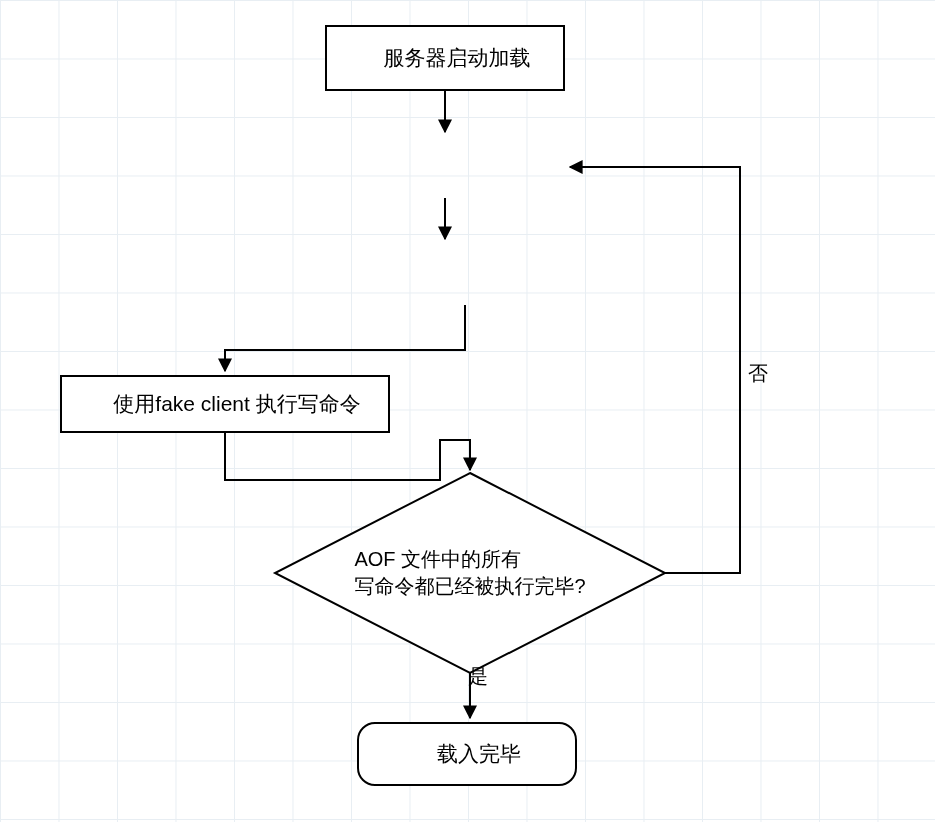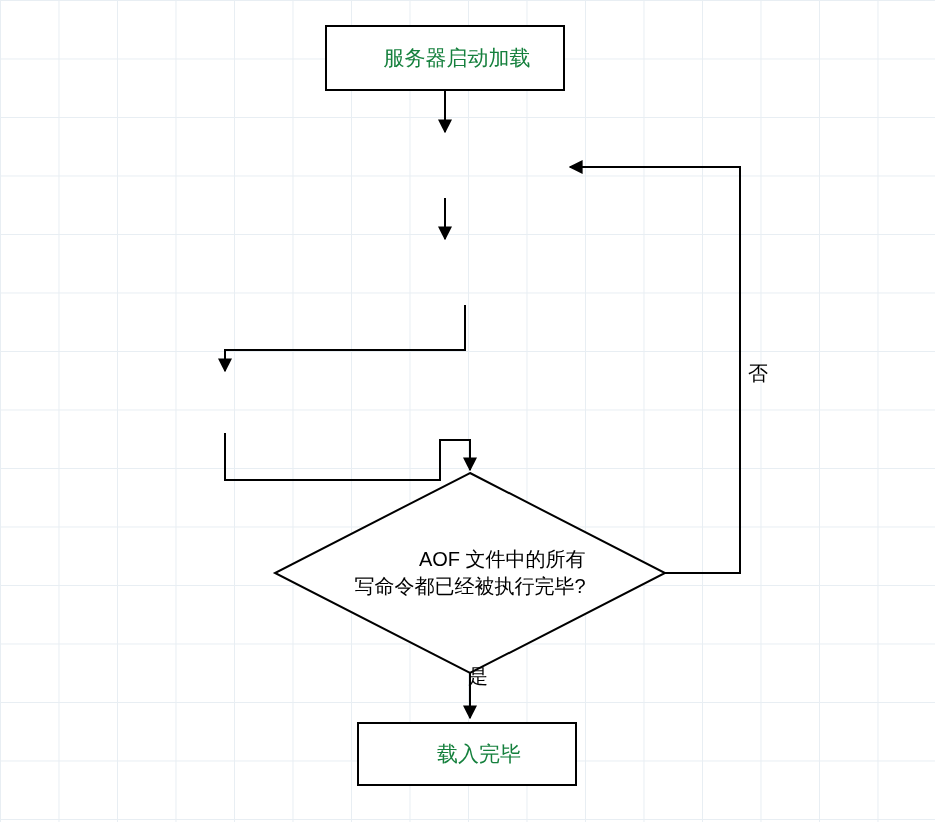--- a/index.html
+++ b/index.html
@@ -22,21 +22,21 @@
   }
   .node {
     position: absolute;
     box-sizing: border-box;
     background: #ffffff;
     border: 2px solid #000000;
     display: flex;
     align-items: center;
     justify-content: center;
     text-align: center;
-    color: #15803d;
+    color: #000000;
     font-size: 21px;
     line-height: 1.3;
     white-space: pre-line;
     padding-left: 24px;
   }
   .diamond-wrap {
     position: absolute;
   }
   .diamond-wrap svg {
     display: block;
@@ -44,21 +44,21 @@
   }
   .diamond-label {
     position: absolute;
     left: 0;
     top: 0;
     width: 100%;
     height: 100%;
     display: flex;
     align-items: center;
     justify-content: center;
-    text-align: right;
+    text-align: left;
     font-size: 20px;
     line-height: 1.35;
     color: #000000;
     white-space: pre-line;
   }
   .edge-label {
     position: absolute;
     font-size: 20px;
     color: #000000;
     background: transparent;
@@ -96,28 +96,29 @@
       <path d="M 665 573 L 740 573 L 740 167 L 570 167" marker-end="url(#arrow)"></path>
 
       <path d="M 470 673 L 470 718" marker-end="url(#arrow)"></path>
     </g>
   </svg>
 
   <div class="node" style="left:325px; top:25px; width:240px; height:66px;">服务器启动加载</div>
 
 
 
+  <div class="node" style="left:60px; top:375px; width:330px; height:58px;">使用fake client 执行写命令</div>
 
   <div class="diamond-wrap" style="left:275px; top:473px; width:390px; height:200px;">
     <svg width="390" height="200" viewBox="0 0 390 200">
       <polygon points="195,0 390,100 195,200 0,100" fill="#ffffff" stroke="#000000" stroke-width="2"></polygon>
     </svg>
     <div class="diamond-label">AOF 文件中的所有
 写命令都已经被执行完毕?</div>
   </div>
 
-  <div class="node" style="left:357px; top:722px; width:220px; height:64px;">载入完毕</div>
+  <div class="node" style="left:357px; top:722px; width:220px; height:64px;border-radius:18px;">载入完毕</div>
 
   <div class="edge-label" style="left:748px; top:360px;">否</div>
 
   <div class="edge-label" style="left:468px; top:663px;">是</div>
 
 </div>
 
 </body></html>

